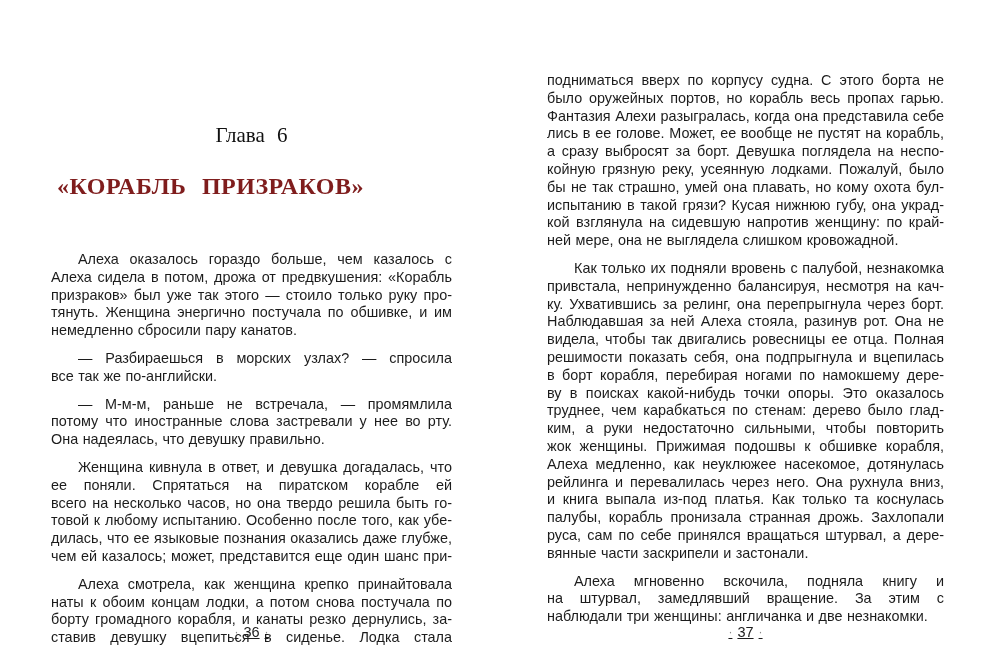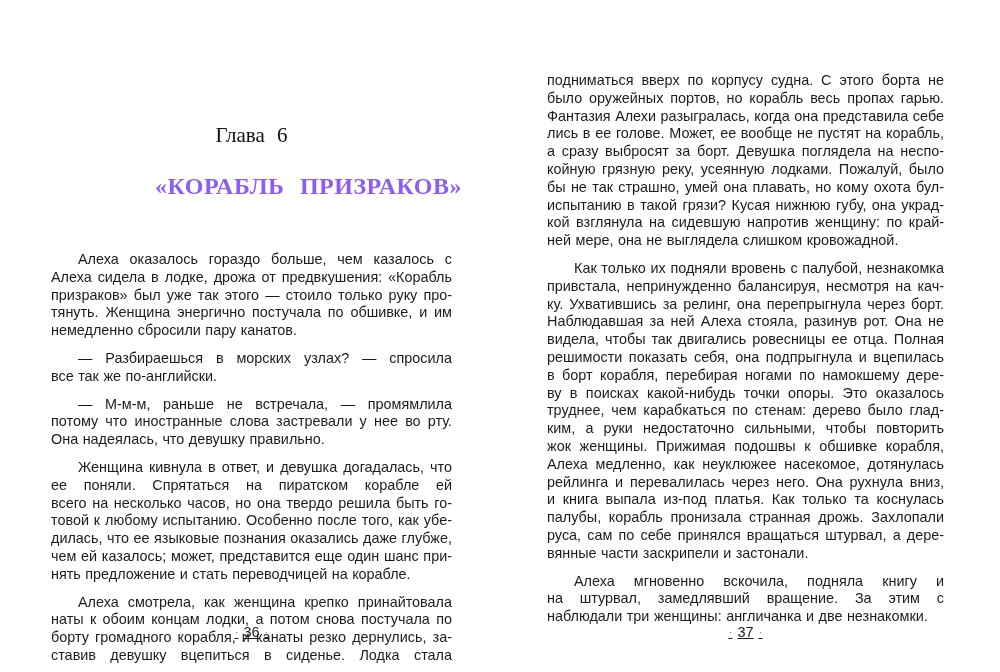--- a/index.html
+++ b/index.html
@@ -34,28 +34,28 @@
     font-family: "Liberation Serif", serif;
     font-size: 21px;
     line-height: 1.1;
     word-spacing: 7px;
     color: #111;
   }
   .chapter-title {
     position: absolute;
     top: 173px;
     left: 16px; right: 0;
-    text-align: right;
+    text-align: left;
     font-family: "Liberation Serif", serif;
     font-weight: bold;
     font-size: 24px;
     line-height: 1.1;
     letter-spacing: 0.5px;
     word-spacing: 9px;
-    color: #8b5cf6;
+    color: #7f1d1d;
     white-space: nowrap;
   }
 
   .head-spacer { height: 62px; }
 
   
   .bodytext {
     font-size: 14.4px;
     line-height: 17.8px;
   }
@@ -91,42 +91,41 @@
 <body>
 
 <div class="page" id="left-page">
   <div class="head">
     <div class="chapter-num">Глава 6</div>
     <div class="chapter-title">«КОРАБЛЬ ПРИЗРАКОВ»</div>
   </div>
   <div class="bodytext">
       <div class="para">
         <div class="line indent">Алеха оказалось гораздо больше, чем казалось с берега.</div>
-        <div class="line">Алеха сидела в лодке, дрожа от предвкушения: «Корабль</div>
+        <div class="line">Алеха сидела в потом, дрожа от предвкушения: «Корабль</div>
         <div class="line">призраков» был уже так этого — стоило только руку про-</div>
         <div class="line">тянуть. Женщина энергично постучала по обшивке, и им</div>
         <div class="line lastline">немедленно сбросили пару канатов.</div>
       </div>
       <div class="para">
         <div class="line indent">— Разбираешься в морских узлах? — спросила женщина</div>
         <div class="line lastline">все так же по-английски.</div>
       </div>
       <div class="para">
         <div class="line indent">— М-м-м, раньше не встречала, — промямлила Алеха,</div>
         <div class="line">потому что иностранные слова застревали у нее во рту.</div>
         <div class="line lastline">Она надеялась, что девушку правильно.</div>
       </div>
       <div class="para">
         <div class="line indent">Женщина кивнула в ответ, и девушка догадалась, что</div>
         <div class="line">ее поняли. Спрятаться на пиратском корабле ей позволили</div>
         <div class="line">всего на несколько часов, но она твердо решила быть го-</div>
         <div class="line">товой к любому испытанию. Особенно после того, как убе-</div>
         <div class="line">дилась, что ее языковые познания оказались даже глубже,</div>
         <div class="line">чем ей казалось; может, представится еще один шанс при-</div>
-        <div class="line lastline">нять предложение и стать переводчицей на корабле.</div>
       </div>
       <div class="para">
         <div class="line indent">Алеха смотрела, как женщина крепко принайтовала ка-</div>
         <div class="line">наты к обоим концам лодки, а потом снова постучала по</div>
         <div class="line">борту громадного корабля, и канаты резко дернулись, за-</div>
         <div class="line">ставив девушку вцепиться в сиденье. Лодка стала медленно</div>
       </div>
     </div>
   <div class="pagenum"><span class="dot">·</span><span>36</span><span class="dot">·</span></div>
 </div>

